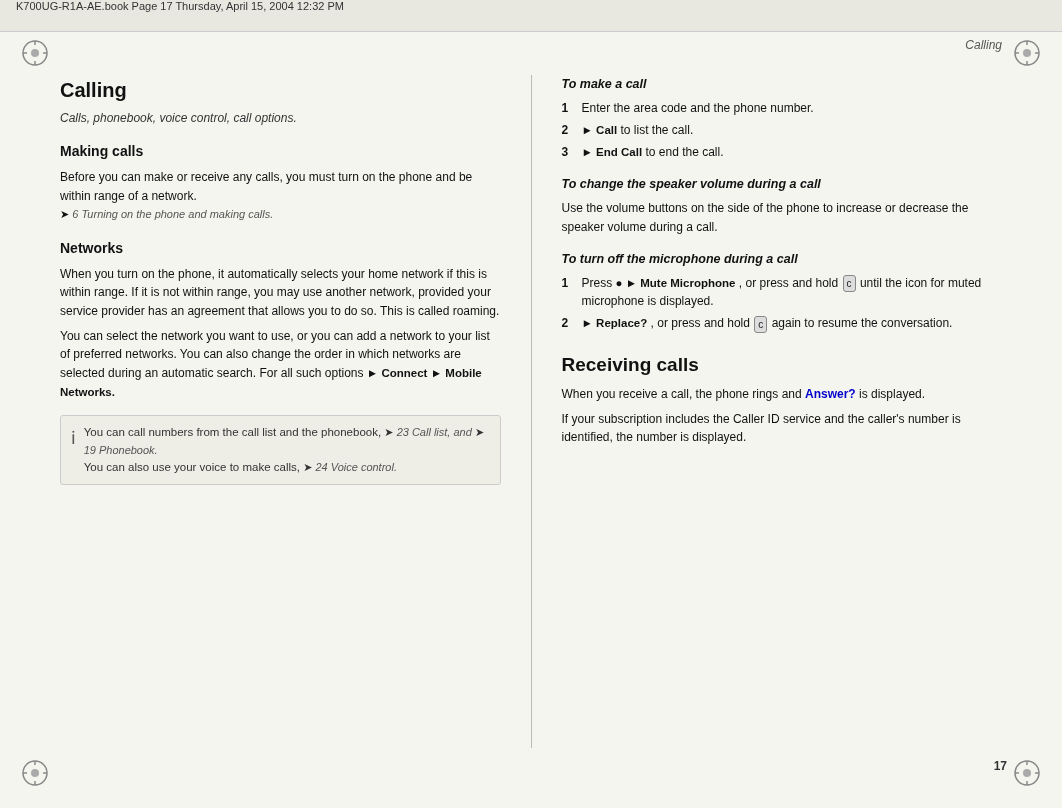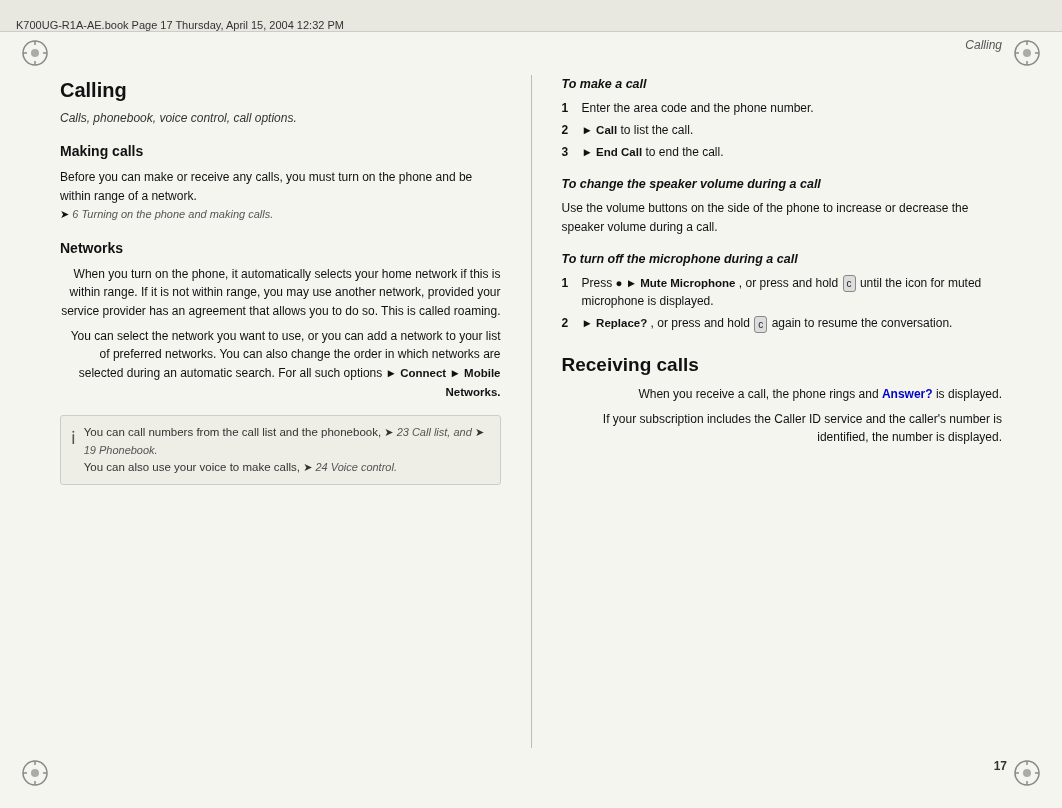--- a/index.html
+++ b/index.html
@@ -24,21 +24,21 @@
     
     .header-bar {
       position: absolute;
       top: 0;
       left: 0;
       right: 0;
       height: 32px;
       background: #e8e8e0;
       border-bottom: 1px solid #ccc;
       display: flex;
-      align-items: flex-end;
+      align-items: flex-start;
       padding: 0 16px;
       font-size: 11px;
       color: #333;
     }
 
     
     .corner {
       position: absolute;
       width: 30px;
       height: 30px;
@@ -117,21 +117,20 @@
     }
 
     .body-text {
       font-size: 12px;
       line-height: 1.55;
       color: #111;
     }
 
     .body-text p {
       margin-bottom: 6px;
-      text-align: right;
     }
 
     .arrow-ref {
       font-size: 11px;
       color: #555;
       font-style: italic;
     }
 
     .arrow {
       font-size: 11px;

